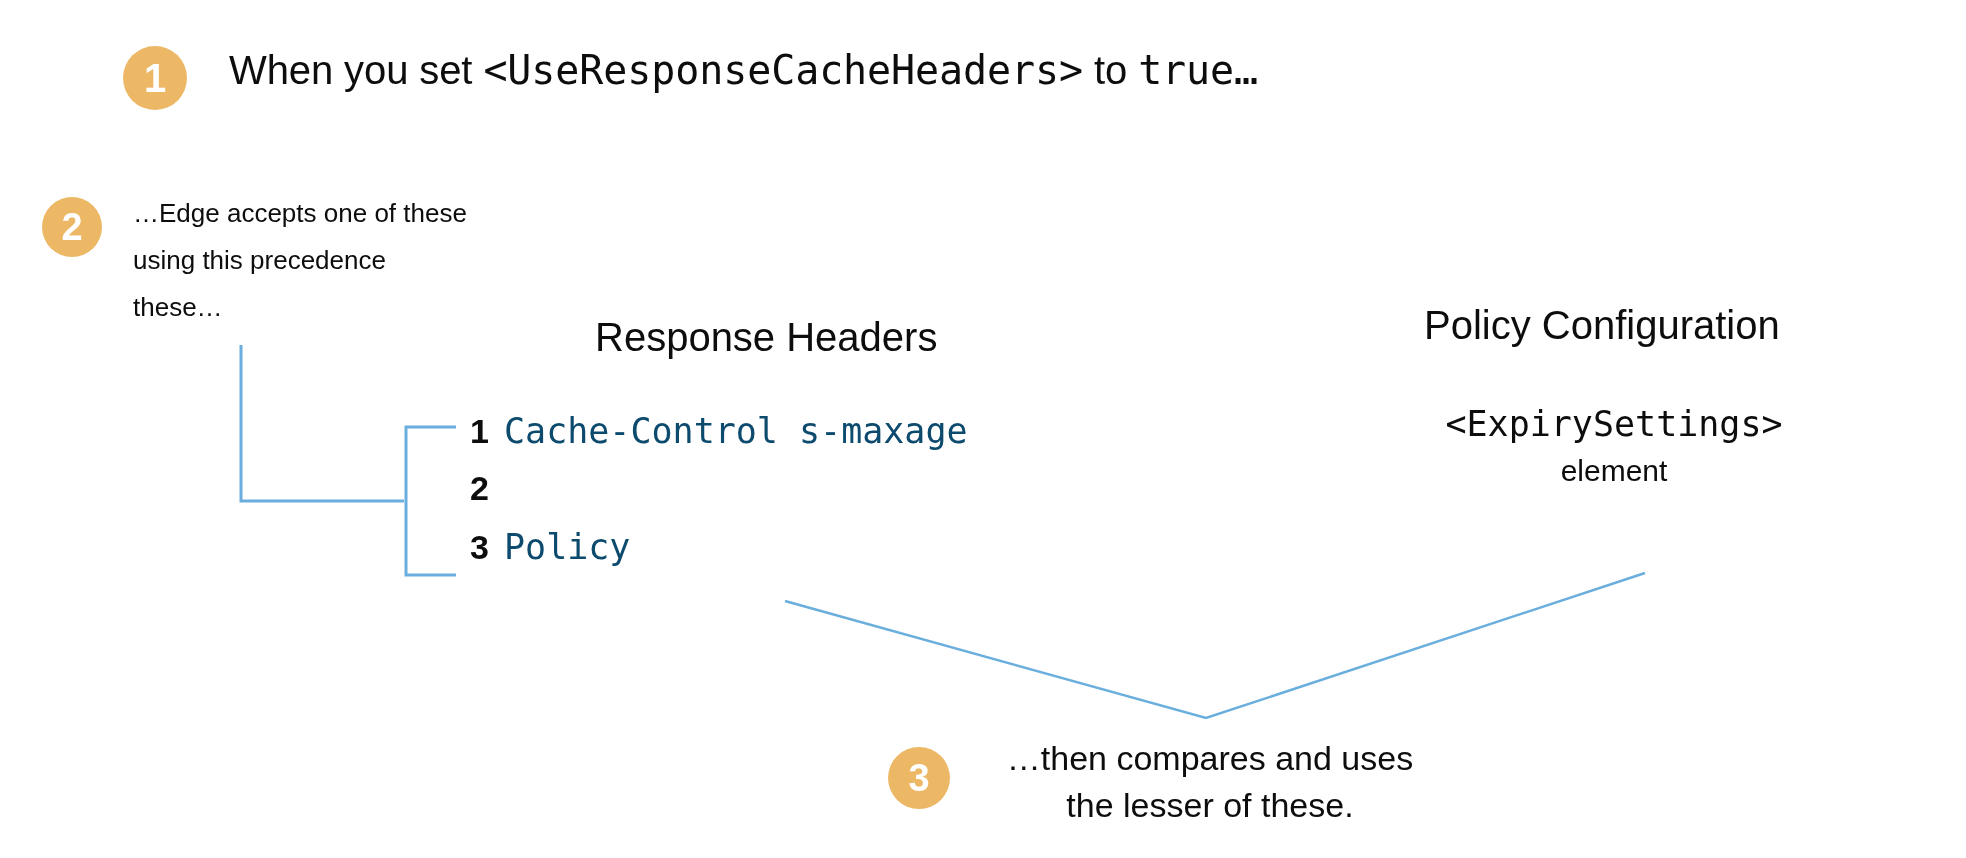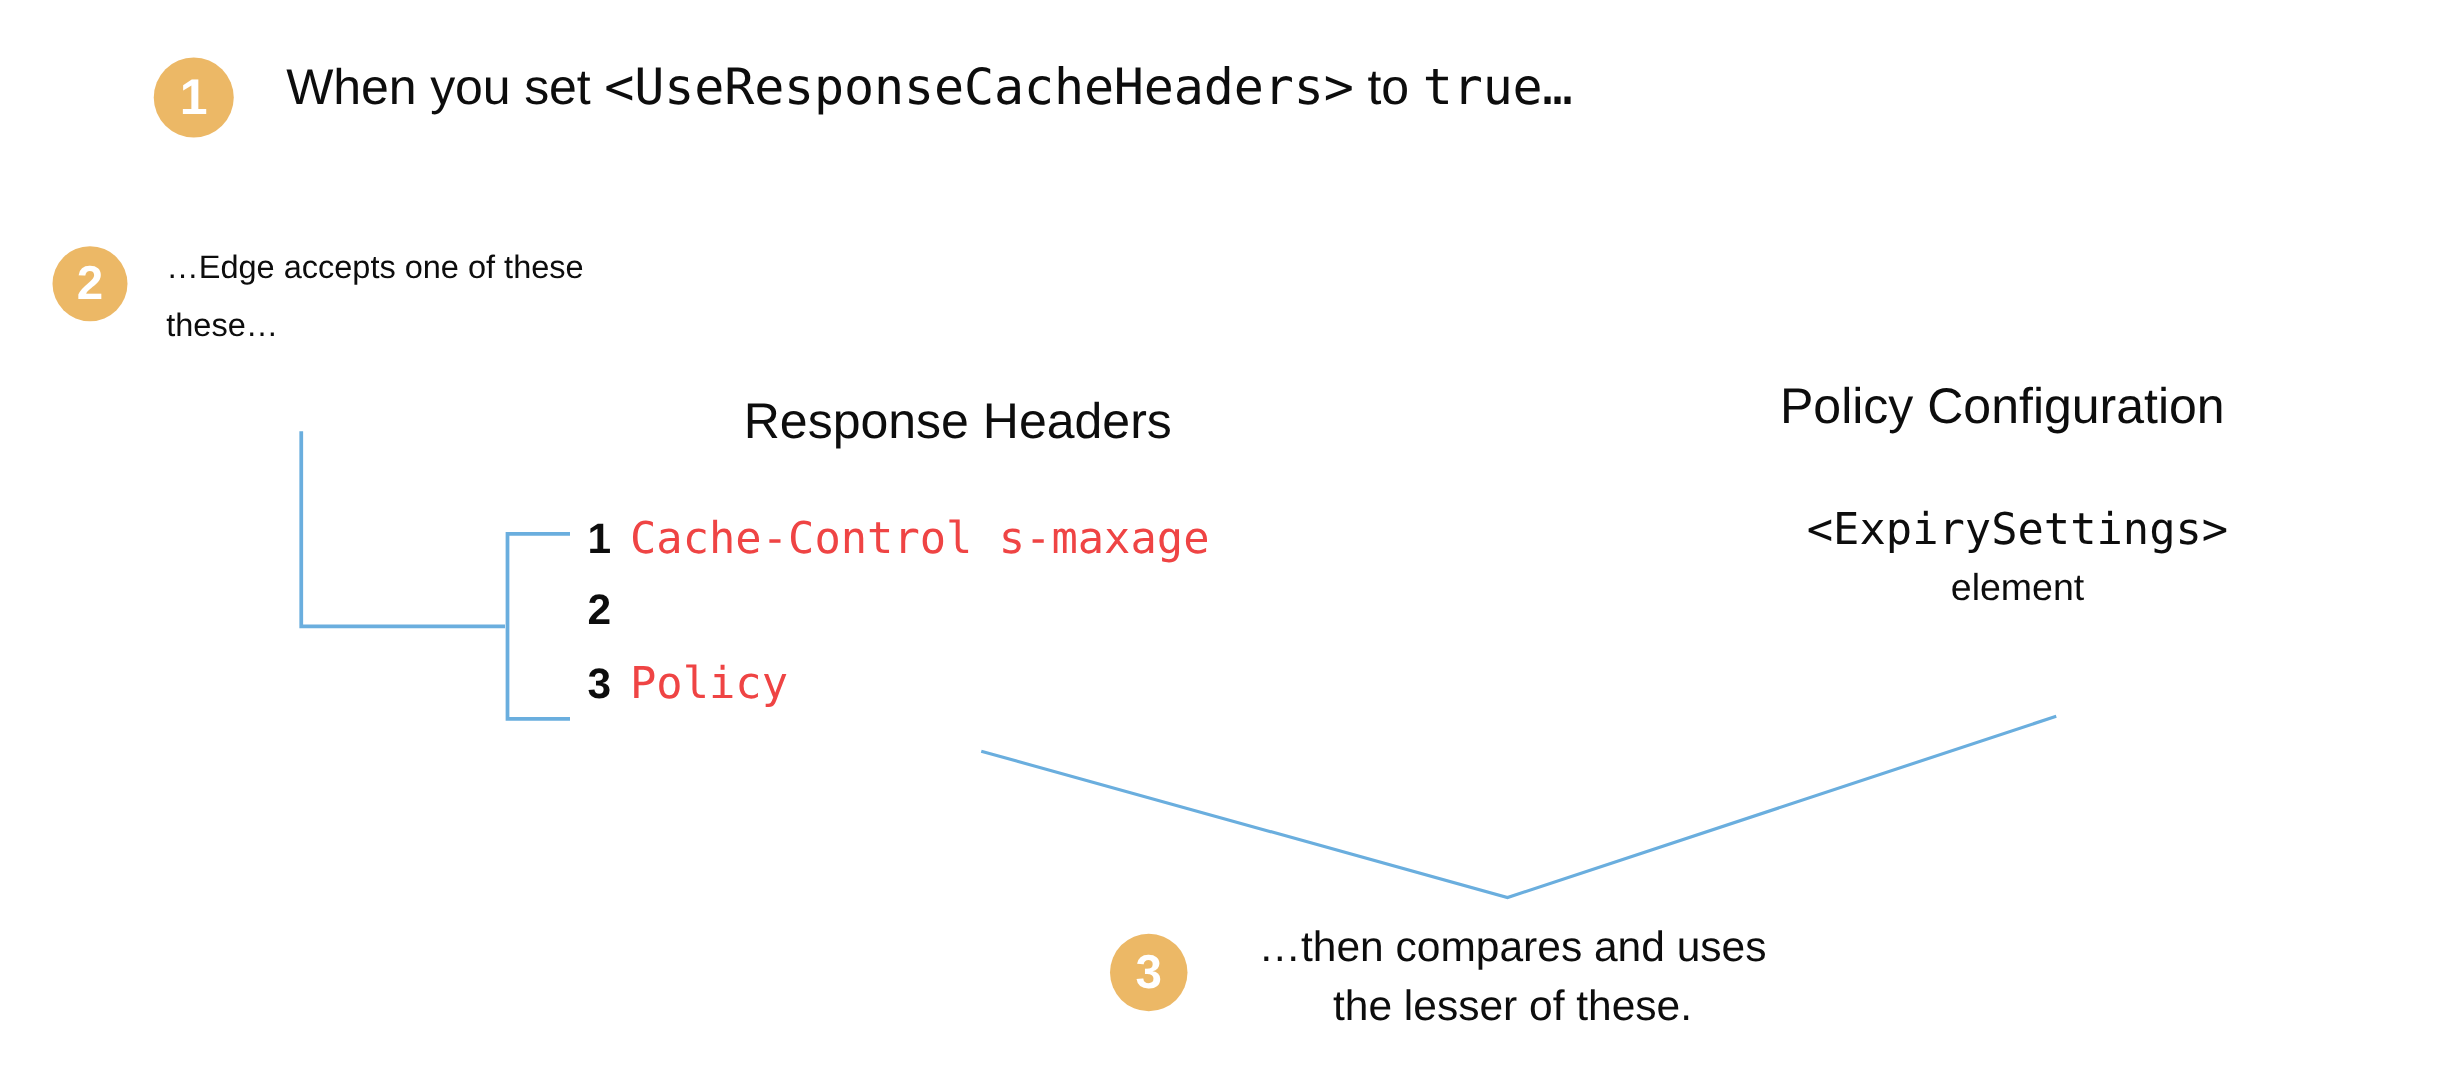--- a/index.html
+++ b/index.html
@@ -94,21 +94,21 @@
     font-family: "Liberation Sans", sans-serif;
     font-weight: bold;
     font-size: 34px;
     color: #0d0d0d;
     width: 34px;
     display: inline-block;
   }
   .list-label {
     font-family: "DejaVu Sans Mono", "Liberation Mono", monospace;
     font-size: 35px;
-    color: #ef4444;
+    color: #0c4a6e;
   }
 
   
   .policy-el {
     left: 1424px;
     top: 404px;
     width: 380px;
     text-align: center;
   }
   .policy-tag {
@@ -153,20 +153,21 @@
   </div>
   <div class="abs step1-text">
     <span>When you set </span><span class="mono">&lt;UseResponseCacheHeaders&gt;</span><span> to </span><span class="mono">true…</span>
   </div>
 
   <div class="badge badge-2">
     <span>2</span>
   </div>
   <div class="abs step2-text">
     <div>…Edge accepts one of these</div>
+    <div>using this precedence</div>
     <div>these…</div>
   </div>
 
   <div class="abs col-head head-response">Response Headers</div>
 
   <div class="list">
     <div class="list-item">
       <span class="list-num">1</span>
       <span class="list-label">Cache-Control s-maxage</span>
     </div>

